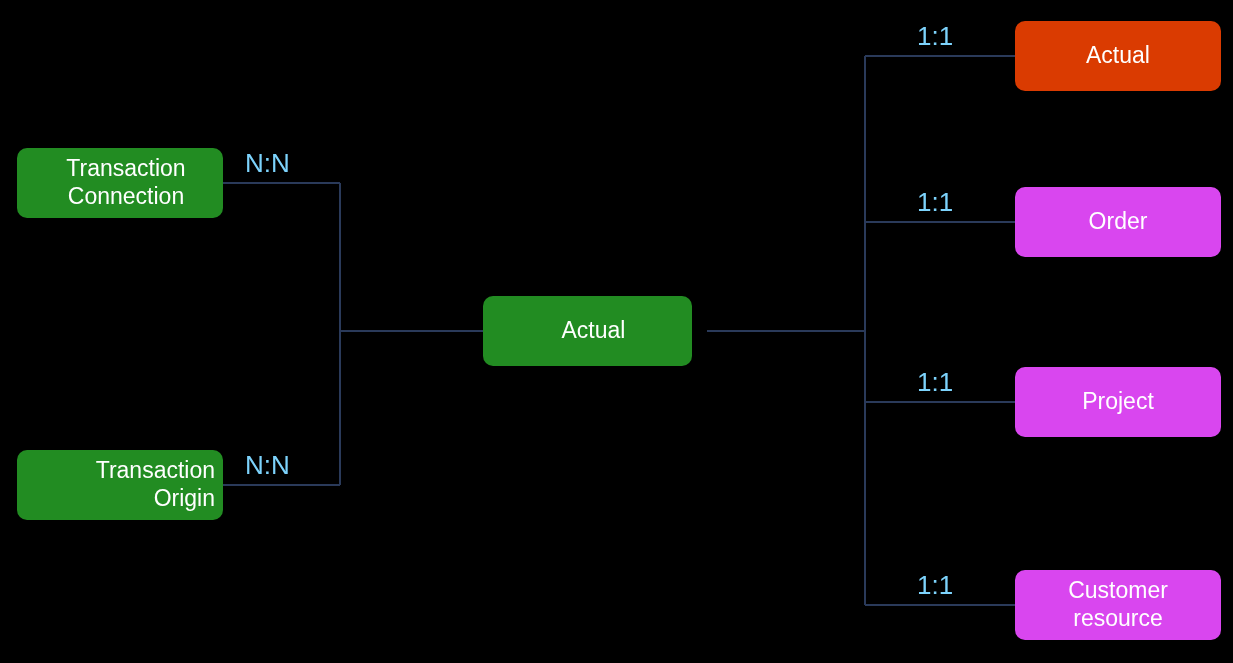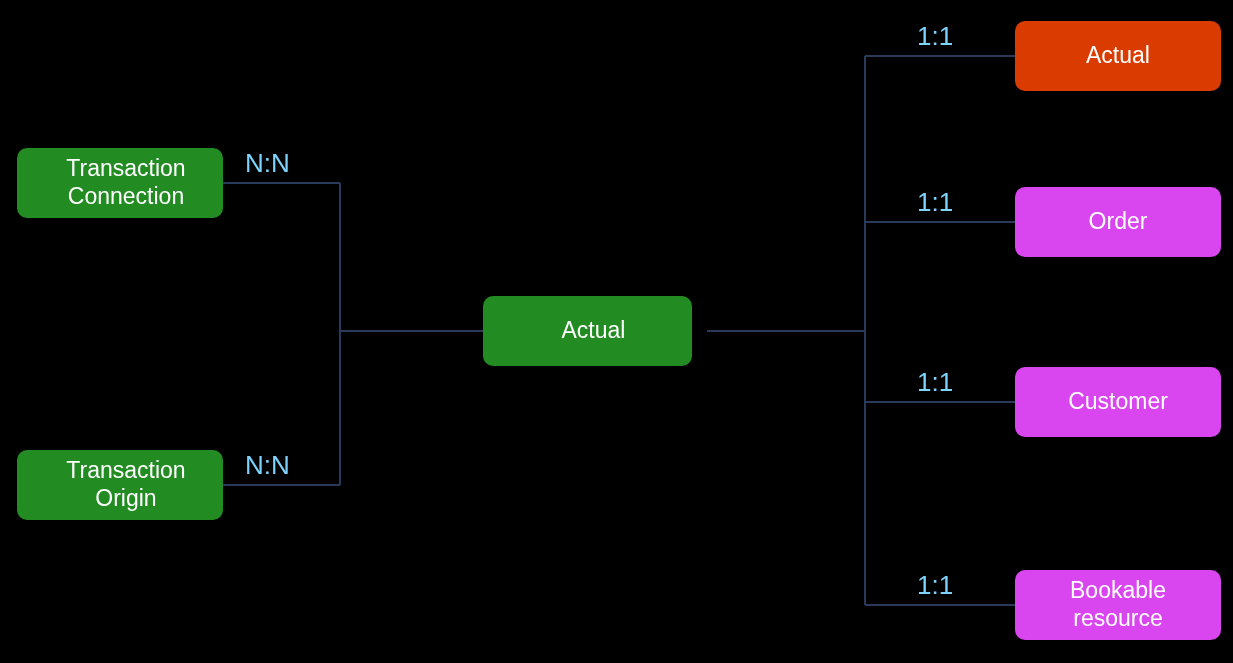--- a/index.html
+++ b/index.html
@@ -64,31 +64,31 @@
   <line x1="865" y1="56" x2="865" y2="605"></line>
 
   <line x1="865" y1="56" x2="1015" y2="56"></line>
   <line x1="865" y1="222" x2="1015" y2="222"></line>
   <line x1="865" y1="402" x2="1015" y2="402"></line>
   <line x1="865" y1="605" x2="1015" y2="605"></line>
 </svg>
 
 <div class="node green" style="left:17px; top:148px; width:206px; height:70px;">Transaction Connection</div>
 
-<div class="node green" style="left:17px; top:450px; width:206px; height:70px;">Transaction Origin</div>
+<div class="node green" style="left:17px; top:450px; width:206px; height:70px;text-align:right;">Transaction Origin</div>
 
 <div class="node green" style="left:483px; top:296px; width:209px; height:70px;">Actual</div>
 
 <div class="node red" style="left:1015px; top:21px; width:206px; height:70px;">Actual</div>
 
 <div class="node blue" style="left:1015px; top:187px; width:206px; height:70px;">Order</div>
 
-<div class="node blue" style="left:1015px; top:367px; width:206px; height:70px;">Customer</div>
+<div class="node blue" style="left:1015px; top:367px; width:206px; height:70px;">Project</div>
 
-<div class="node blue" style="left:1015px; top:570px; width:206px; height:70px;">Bookable resource</div>
+<div class="node blue" style="left:1015px; top:570px; width:206px; height:70px;">Customer resource</div>
 
 <div class="label" style="left:245px; top:148px;">N:N</div>
 
 <div class="label" style="left:245px; top:450px;">N:N</div>
 
 <div class="label" style="left:917px; top:21px;">1:1</div>
 
 <div class="label" style="left:917px; top:187px;">1:1</div>
 
 <div class="label" style="left:917px; top:367px;">1:1</div>

